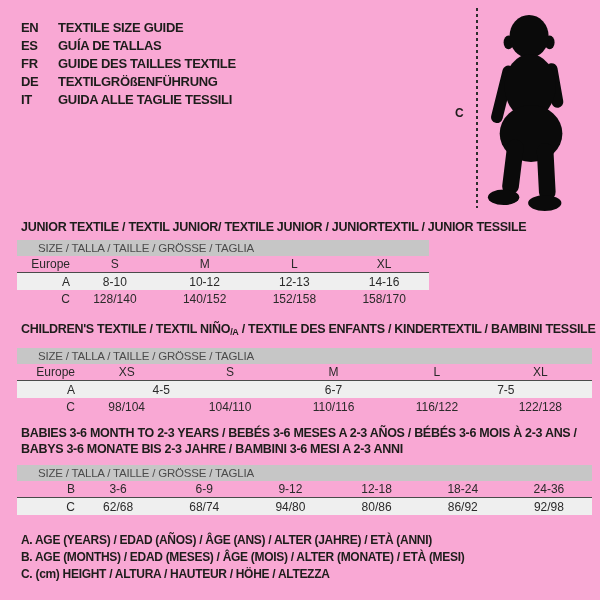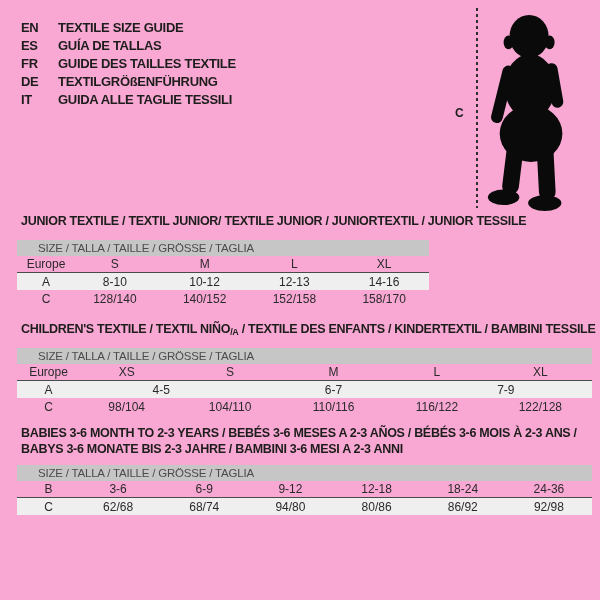--- a/index.html
+++ b/index.html
@@ -32,21 +32,21 @@
 
   
   .tbl { position:absolute; left:17px; }
   .size-bar {
     height:16px; line-height:16px; background:#c6c6c6; color:#4b4b4b;
     font-size:11.5px; padding-left:21px; letter-spacing:-0.2px;
   }
   .trow { display:flex; height:17px; align-items:center; font-size:12px; color:#2a2a2a; }
   .trow.first { border-bottom:1px solid #4a4a4a; }
   .trow.alt { background:#efefef; }
-  .rlabel { flex:none; text-align:center; padding-left:5px; }
+  .rlabel { flex:none; text-align:right; padding-left:5px; }
   .t1 .rlabel { width:53px; }
   .t2 .rlabel, .t3 .rlabel { width:58px; }
   .cell { flex:1; text-align:center; }
 
   
   .legend { position:absolute; left:21px; top:532px; }
   .legend-line { font-size:12px; font-weight:700; letter-spacing:-0.3px; line-height:17px; white-space:nowrap; }
 </style>
 </head>
 <body>
@@ -87,21 +87,21 @@
       <rect x="66" y="54" width="12" height="46" rx="6" transform="rotate(-10 72 77)"></rect>
       <ellipse cx="47" cy="78" rx="26" ry="33"></ellipse>
       <ellipse cx="48" cy="126" rx="32" ry="29"></ellipse>
       <rect x="21" y="132" width="17" height="56" rx="8" transform="rotate(7 29 160)"></rect>
       <rect x="55" y="136" width="17" height="58" rx="8" transform="rotate(-3 63 165)"></rect>
       <ellipse cx="20" cy="191" rx="16" ry="8"></ellipse>
       <ellipse cx="62" cy="197" rx="17" ry="8"></ellipse>
     </g>
   </svg>
 
-  <div class="sec-title" style="top:213px">
+  <div class="sec-title" style="top:219px">
     <span>JUNIOR TEXTILE / TEXTIL JUNIOR/ TEXTILE JUNIOR / JUNIORTEXTIL / JUNIOR TESSILE</span>
   </div>
   <div class="tbl t1" style="top:240px; width:412px">
     <div class="size-bar">SIZE / TALLA / TAILLE / GRÖSSE / TAGLIA</div>
     <div class="trow first">
       <span class="rlabel">Europe</span>
       <span class="cell">S</span>
       <span class="cell">M</span>
       <span class="cell">L</span>
       <span class="cell">XL</span>
@@ -132,21 +132,21 @@
       <span class="cell">XS</span>
       <span class="cell">S</span>
       <span class="cell">M</span>
       <span class="cell">L</span>
       <span class="cell">XL</span>
     </div>
     <div class="trow alt">
       <span class="rlabel">A</span>
       <span class="cell">4-5</span>
       <span class="cell">6-7</span>
-      <span class="cell">7-9</span>
+      <span class="cell">7-5</span>
     </div>
     <div class="trow">
       <span class="rlabel">C</span>
       <span class="cell">98/104</span>
       <span class="cell">104/110</span>
       <span class="cell">110/116</span>
       <span class="cell">116/122</span>
       <span class="cell">122/128</span>
     </div>
   </div>
@@ -170,14 +170,19 @@
       <span class="rlabel">C</span>
       <span class="cell">62/68</span>
       <span class="cell">68/74</span>
       <span class="cell">94/80</span>
       <span class="cell">80/86</span>
       <span class="cell">86/92</span>
       <span class="cell">92/98</span>
     </div>
   </div>
 
+  <div class="legend">
+    <div class="legend-line">A. AGE (YEARS) / EDAD (AÑOS) / ÂGE (ANS) / ALTER (JAHRE) / ETÀ (ANNI)</div>
+    <div class="legend-line">B. AGE (MONTHS) / EDAD (MESES) / ÂGE (MOIS) / ALTER (MONATE) / ETÀ (MESI)</div>
+    <div class="legend-line">C. (cm) HEIGHT / ALTURA / HAUTEUR / HÖHE / ALTEZZA</div>
+  </div>
 
 </div>
 
 </body></html>

